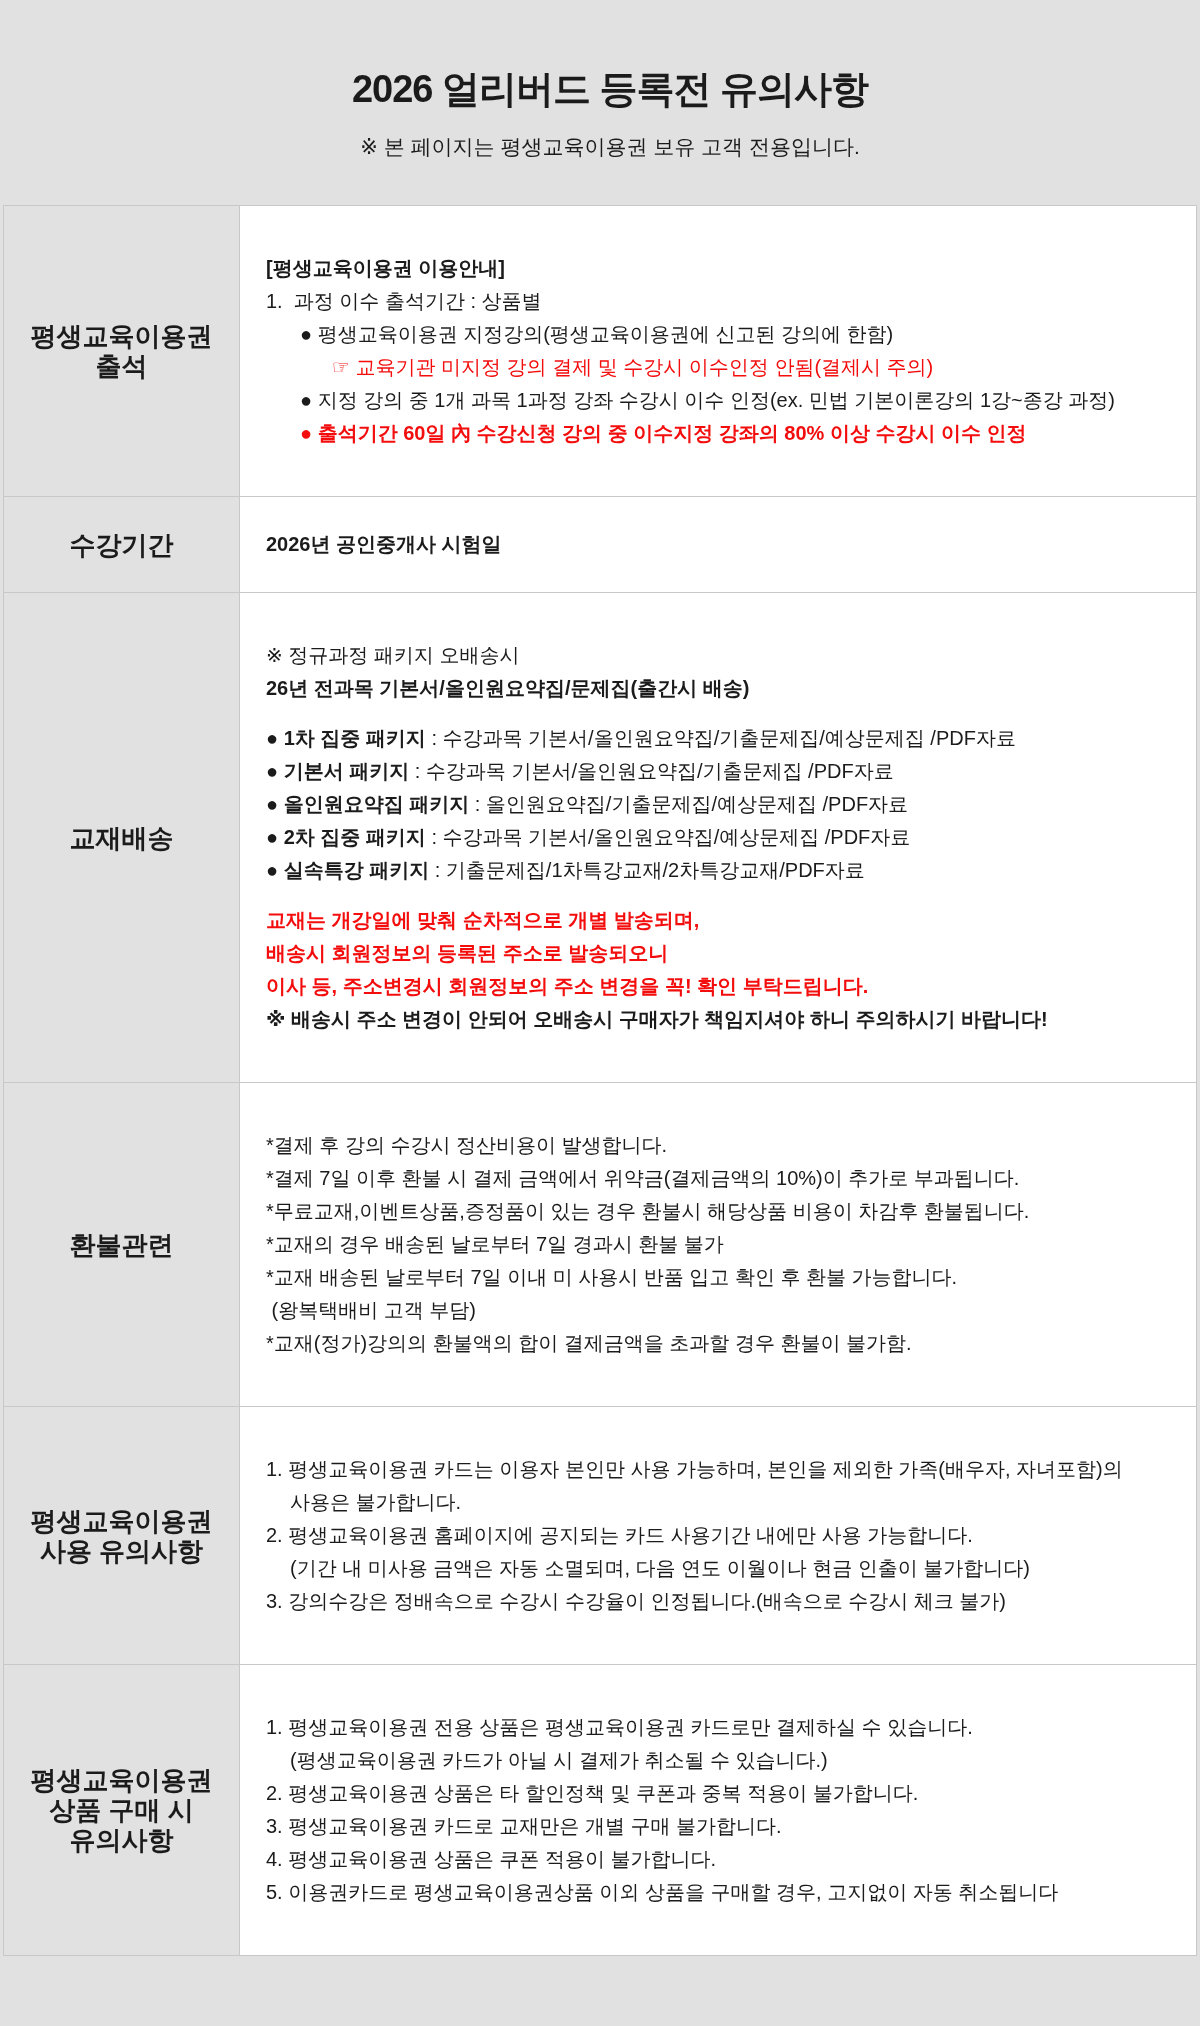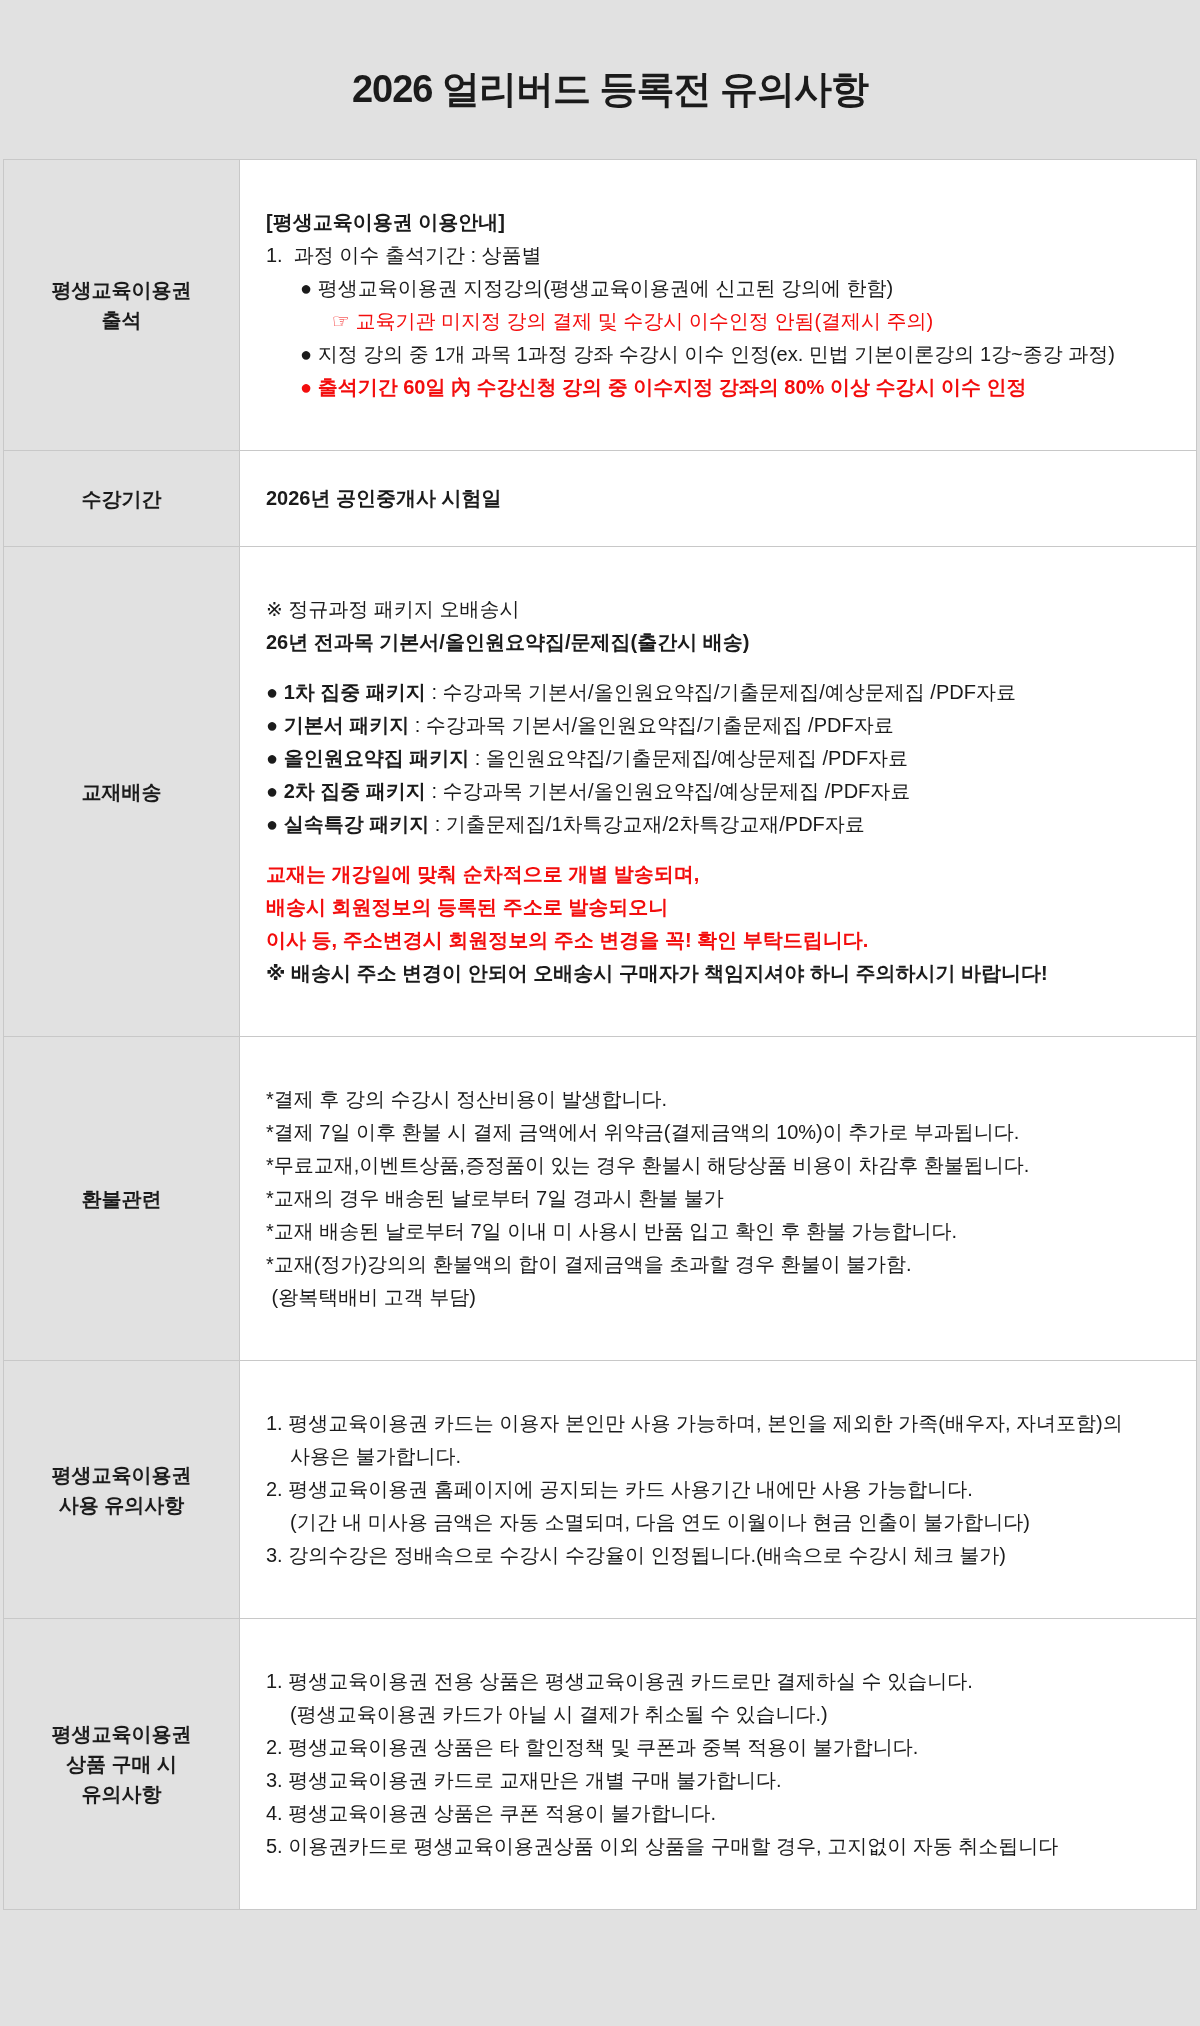--- a/index.html
+++ b/index.html
@@ -39,21 +39,21 @@
   .row:first-child { border-top: none; }
   .label-cell {
     flex: 0 0 236px;
     width: 236px;
     border-right: 1px solid var(--border);
     display: flex;
     flex-direction: column;
     justify-content: center;
     align-items: center;
     text-align: center;
-    font-size: 20px;
+    font-size: 26px;
     font-weight: 700;
     line-height: 30px;
     padding: 12px 8px;
   }
   .content-cell {
     flex: 1 1 auto;
     background: var(--cell);
     padding: 46px 12px 46px 26px;
     min-width: 0;
   }
@@ -70,20 +70,21 @@
   .ih { padding-left: 24px; }
   .bold { font-weight: 700; }
   .red { color: var(--red); }
 </style>
 </head>
 <body>
 
 <div class="page">
   <header class="header">
     <h1 class="title">2026 얼리버드 등록전 유의사항</h1>
+    <p class="subtitle">※ 본 페이지는 평생교육이용권 보유 고객 전용입니다.</p>
   </header>
   <div class="table" id="notice-table">
       <div class="row">
         <div class="label-cell">
           <div class="label-line">평생교육이용권</div>
           <div class="label-line">출석</div>
         </div>
         <div class="content-cell">
           <p class="line i0"><span class="bold ">[평생교육이용권 이용안내]</span></p>
           <p class="line i0"><span>1.  과정 이수 출석기간 : 상품별</span></p>
@@ -122,22 +123,22 @@
       <div class="row">
         <div class="label-cell">
           <div class="label-line">환불관련</div>
         </div>
         <div class="content-cell">
           <p class="line i0"><span>*결제 후 강의 수강시 정산비용이 발생합니다.</span></p>
           <p class="line i0"><span>*결제 7일 이후 환불 시 결제 금액에서 위약금(결제금액의 10%)이 추가로 부과됩니다.</span></p>
           <p class="line i0"><span>*무료교재,이벤트상품,증정품이 있는 경우 환불시 해당상품 비용이 차감후 환불됩니다.</span></p>
           <p class="line i0"><span>*교재의 경우 배송된 날로부터 7일 경과시 환불 불가</span></p>
           <p class="line i0"><span>*교재 배송된 날로부터 7일 이내 미 사용시 반품 입고 확인 후 환불 가능합니다.</span></p>
+          <p class="line i0"><span> (왕복택배비 고객 부담)</span></p>
           <p class="line i0"><span>*교재(정가)강의의 환불액의 합이 결제금액을 초과할 경우 환불이 불가함.</span></p>
-          <p class="line i0"><span> (왕복택배비 고객 부담)</span></p>
         </div>
       </div>
       <div class="row">
         <div class="label-cell">
           <div class="label-line">평생교육이용권</div>
           <div class="label-line">사용 유의사항</div>
         </div>
         <div class="content-cell">
           <p class="line i0"><span>1. 평생교육이용권 카드는 이용자 본인만 사용 가능하며, 본인을 제외한 가족(배우자, 자녀포함)의</span></p>
           <p class="line ih"><span>사용은 불가합니다.</span></p>

